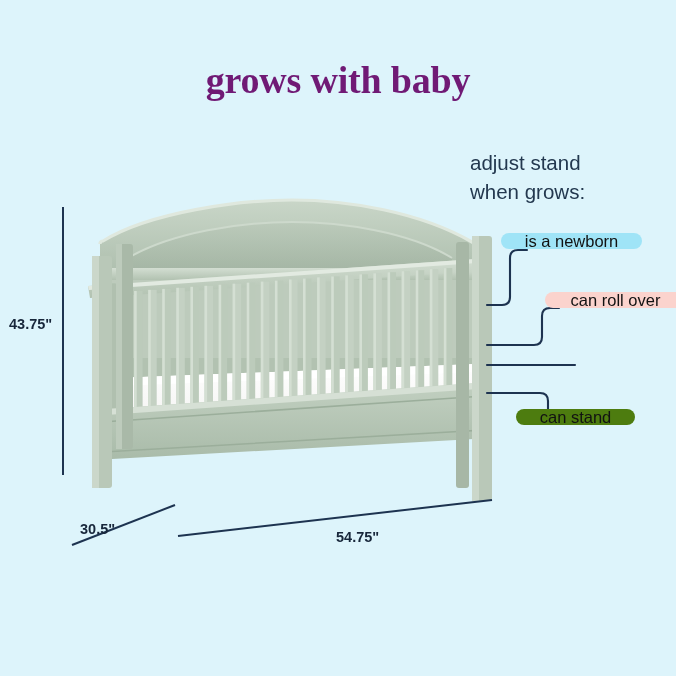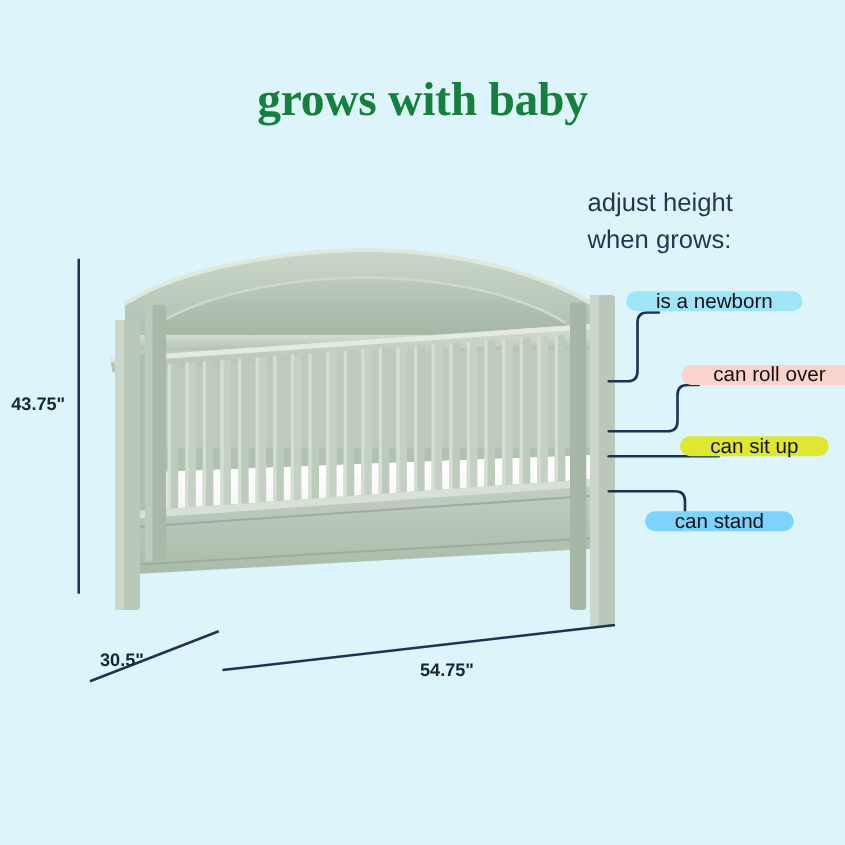--- a/index.html
+++ b/index.html
@@ -98,24 +98,24 @@
     top: 196px;
     width: 425px;
     height: 310px;
   }
 </style>
 </head>
 <body style="background: rgb(221, 244, 251);">
 
 <div id="stage" style="background: rgb(221, 244, 251);">
 
-  <div class="title" style="color: #15803d;">grows with baby</div>
+  <div class="title" style="color: #701a75;">grows with baby</div>
 
   <div class="prompt" style="color: rgb(35, 56, 79);">
-    <span>adjust height</span>
+    <span>adjust stand</span>
     <span class="l2">when grows:</span>
   </div>
 
   <svg id="crib" viewBox="0 0 425 310">
     <defs>
       <linearGradient id="gFront" x1="0" y1="0" x2="0" y2="1">
         <stop offset="0" stop-color="#c2d0c1"></stop>
         <stop offset="1" stop-color="#a9bba9"></stop>
       </linearGradient>
       <linearGradient id="gHead" x1="0" y1="0" x2="0" y2="1">
@@ -276,24 +276,21 @@
       <path d="M487,393 L540,393 Q548,393 548,401 L548,414 Q548,422 556,422 L565,422"></path>
     </g>
   </svg>
 
   <div class="pill" id="pill-newborn" style="background: rgb(159, 228, 247);">
     <span>is a newborn</span>
   </div>
   <div class="pill" id="pill-rollover" style="background: rgb(251, 211, 205);">
     <span>can roll over</span>
   </div>
-  <div class="pill" id="pill-situp" style="background: rgb(223, 232, 48);">
-    <span>can sit up</span>
-  </div>
-  <div class="pill" id="pill-stand" style="background: #7dd3fc;">
+  <div class="pill" id="pill-stand" style="background: #4d7c0f;">
     <span>can stand</span>
   </div>
 
   <svg id="dimlines" viewBox="0 0 676 676">
     <g stroke="#1d3350" stroke-width="2" stroke-linecap="butt" fill="none">
 
       <line x1="63" y1="207" x2="63" y2="475"></line>
 
       <line x1="72" y1="545" x2="175" y2="505"></line>
 

